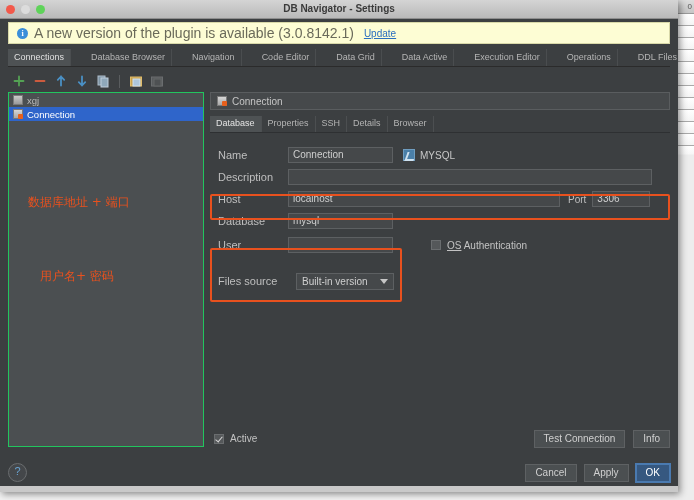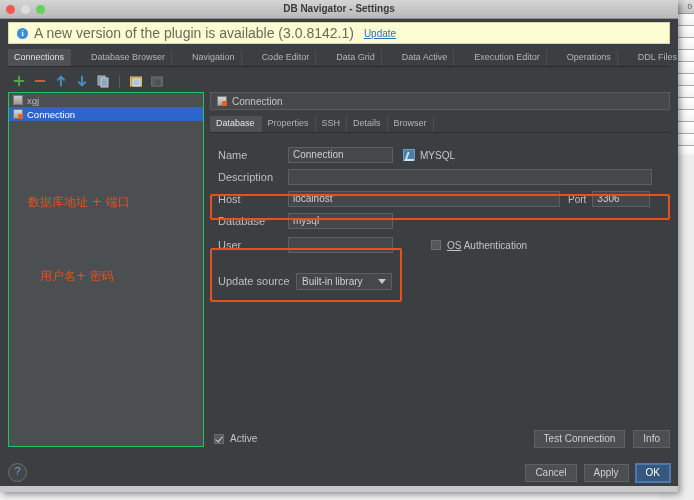--- a/index.html
+++ b/index.html
@@ -571,23 +571,23 @@
             <div class="flabel">User</div>
             <div class="finput empty" style="width:105px;"></div>
             <div class="checkrow" style="margin-left:38px;">
               <span class="cbox"></span>
               <span class="clabel"><u>OS</u> Authentication</span>
             </div>
           </div>
 
 
           <div class="frow" style="margin-top:20px;">
-            <div class="flabel" style="width:78px;">Update source</div>
+            <div class="flabel" style="width:78px;">Files source</div>
             <div class="select">
-              <span>Built-in library</span>
+              <span>Built-in version</span>
               <span class="caret"></span>
             </div>
           </div>
 
         </div>
       </div>
     </div>
 
     <div class="active-row">
       <span class="cbox checked"></span>

